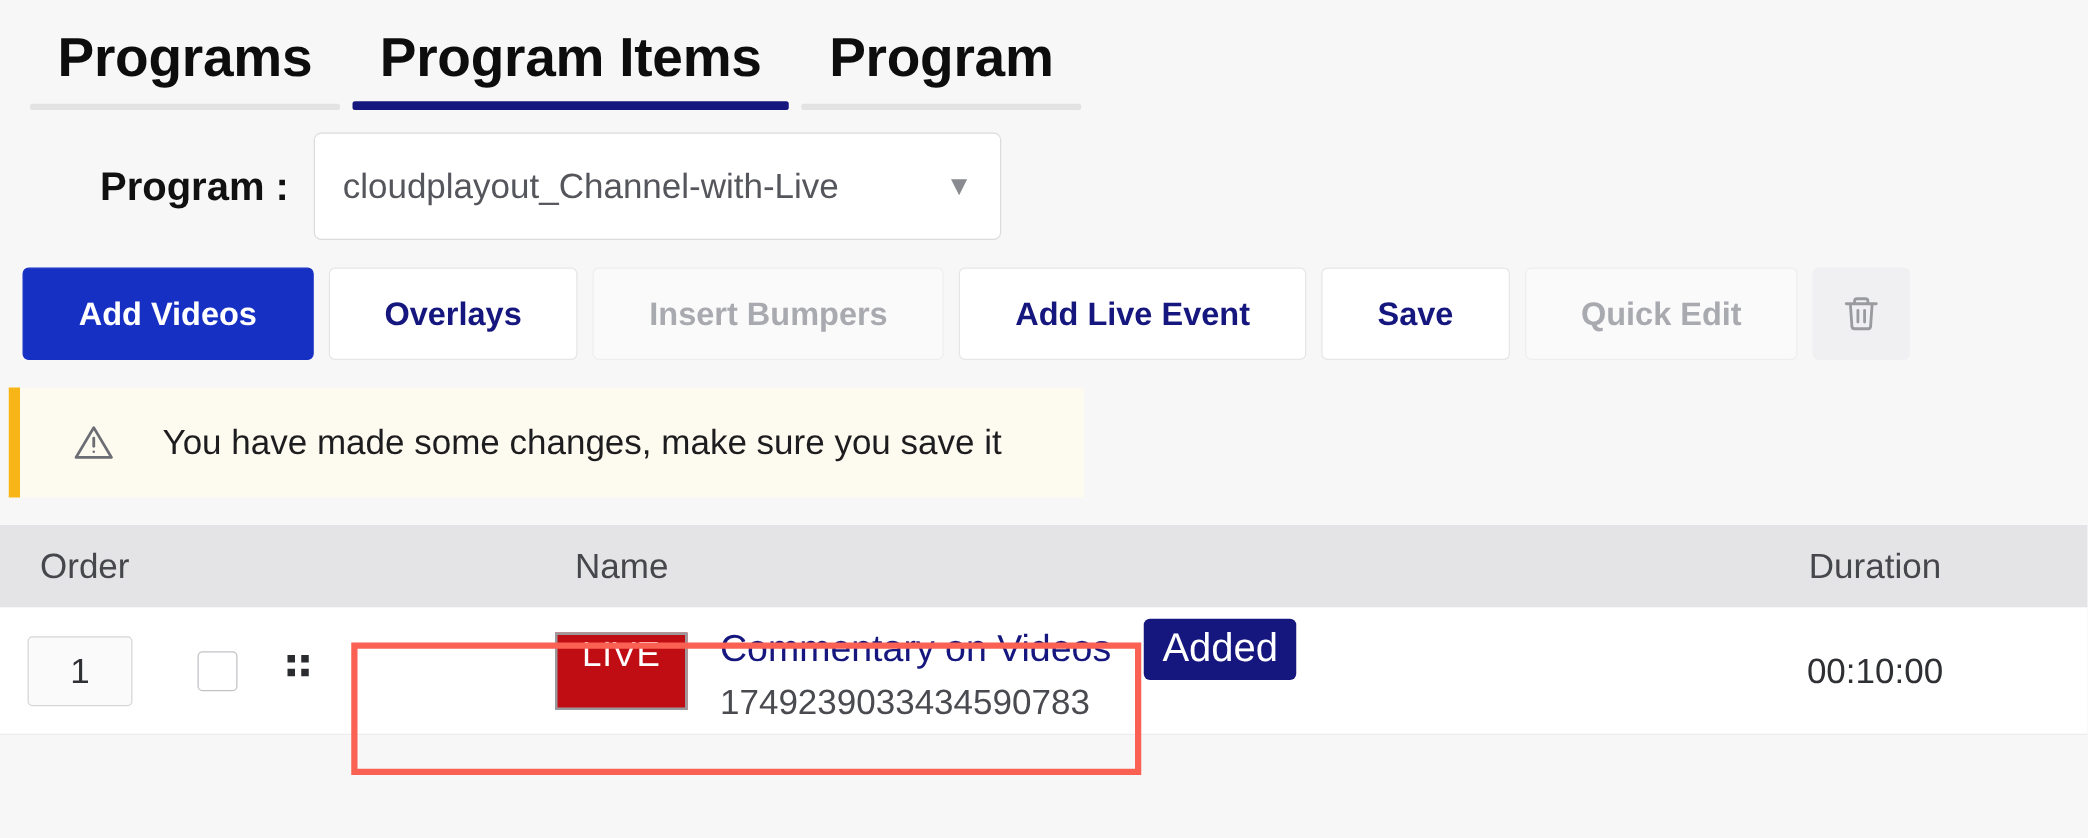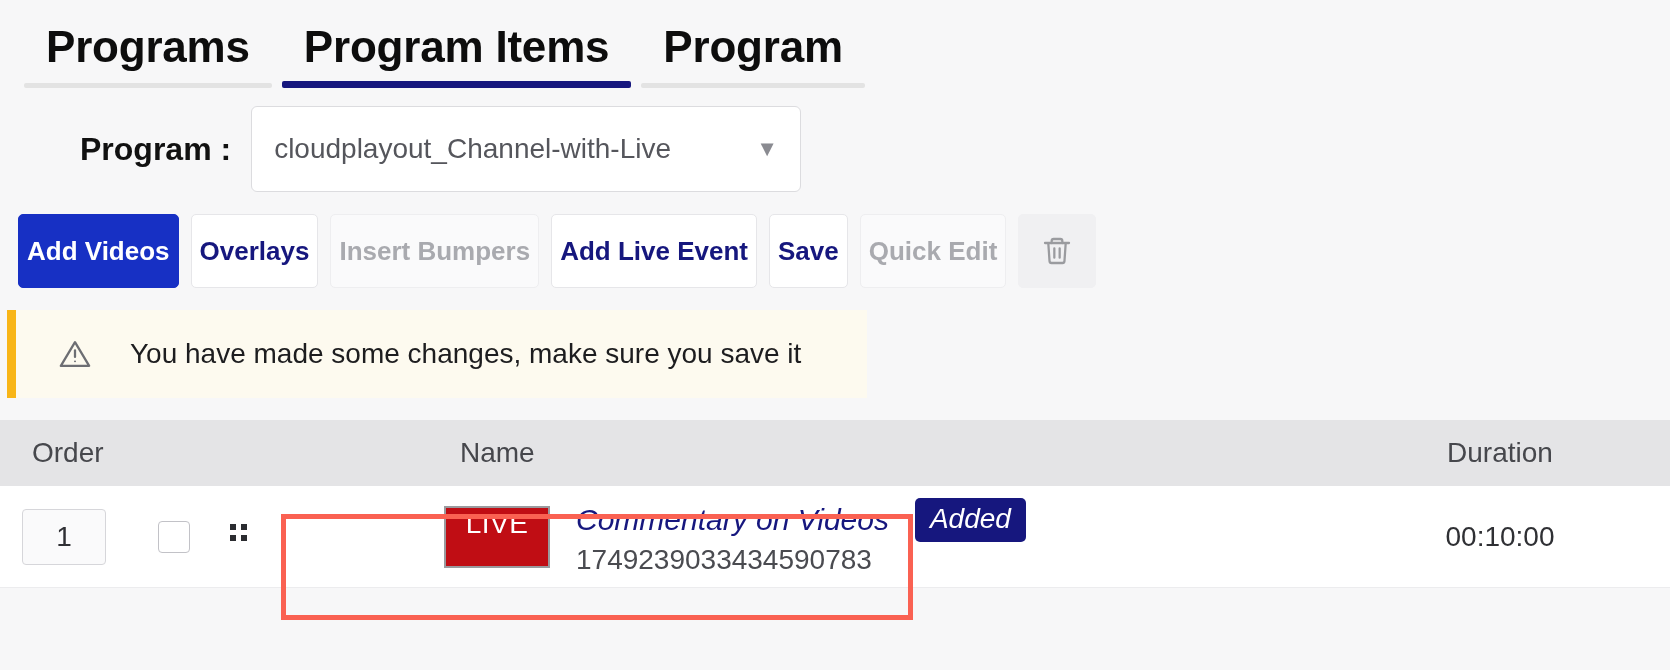--- a/index.html
+++ b/index.html
@@ -90,21 +90,21 @@
   .toolbar {
     display: flex;
     align-items: center;
     padding-left: 18px;
     margin-top: 22px;
     gap: 12px;
     height: 74px;
   }
   .btn {
     height: 74px;
-    padding: 0 8px;
+    padding: 0 44px;
     border-radius: 5px;
     border: 1px solid #e6e6e9;
     background: #ffffff;
     font-size: 26px;
     font-weight: bold;
     color: #16177e;
     display: flex;
     align-items: center;
     justify-content: center;
     white-space: nowrap;
@@ -233,32 +233,32 @@
     justify-content: center;
     flex: none;
   }
   .thumb-text {
     color: #fff;
     font-size: 28px;
     letter-spacing: 0.5px;
     font-family: "Liberation Sans Narrow", "Liberation Sans", sans-serif;
   }
   .name-block { margin-left: 26px; }
-  .name-line1 { display: flex; align-items: center; font-style: italic; }
+  .name-line1 { display: flex; align-items: center; }
   .item-name {
     font-size: 30px;
     color: #16177e;
     white-space: nowrap;
     cursor: pointer;
   }
   .added-badge {
     margin-left: 26px;
     background: #16177e;
     color: #fff;
-    font-size: 28px;
+    font-size: 32px;
     border-radius: 5px;
     padding: 5px 15px 7px 15px;
     white-space: nowrap;
   }
   .item-id {
     margin-top: 2px;
     font-size: 28px;
     color: #4a4b50;
     white-space: nowrap;
   }

